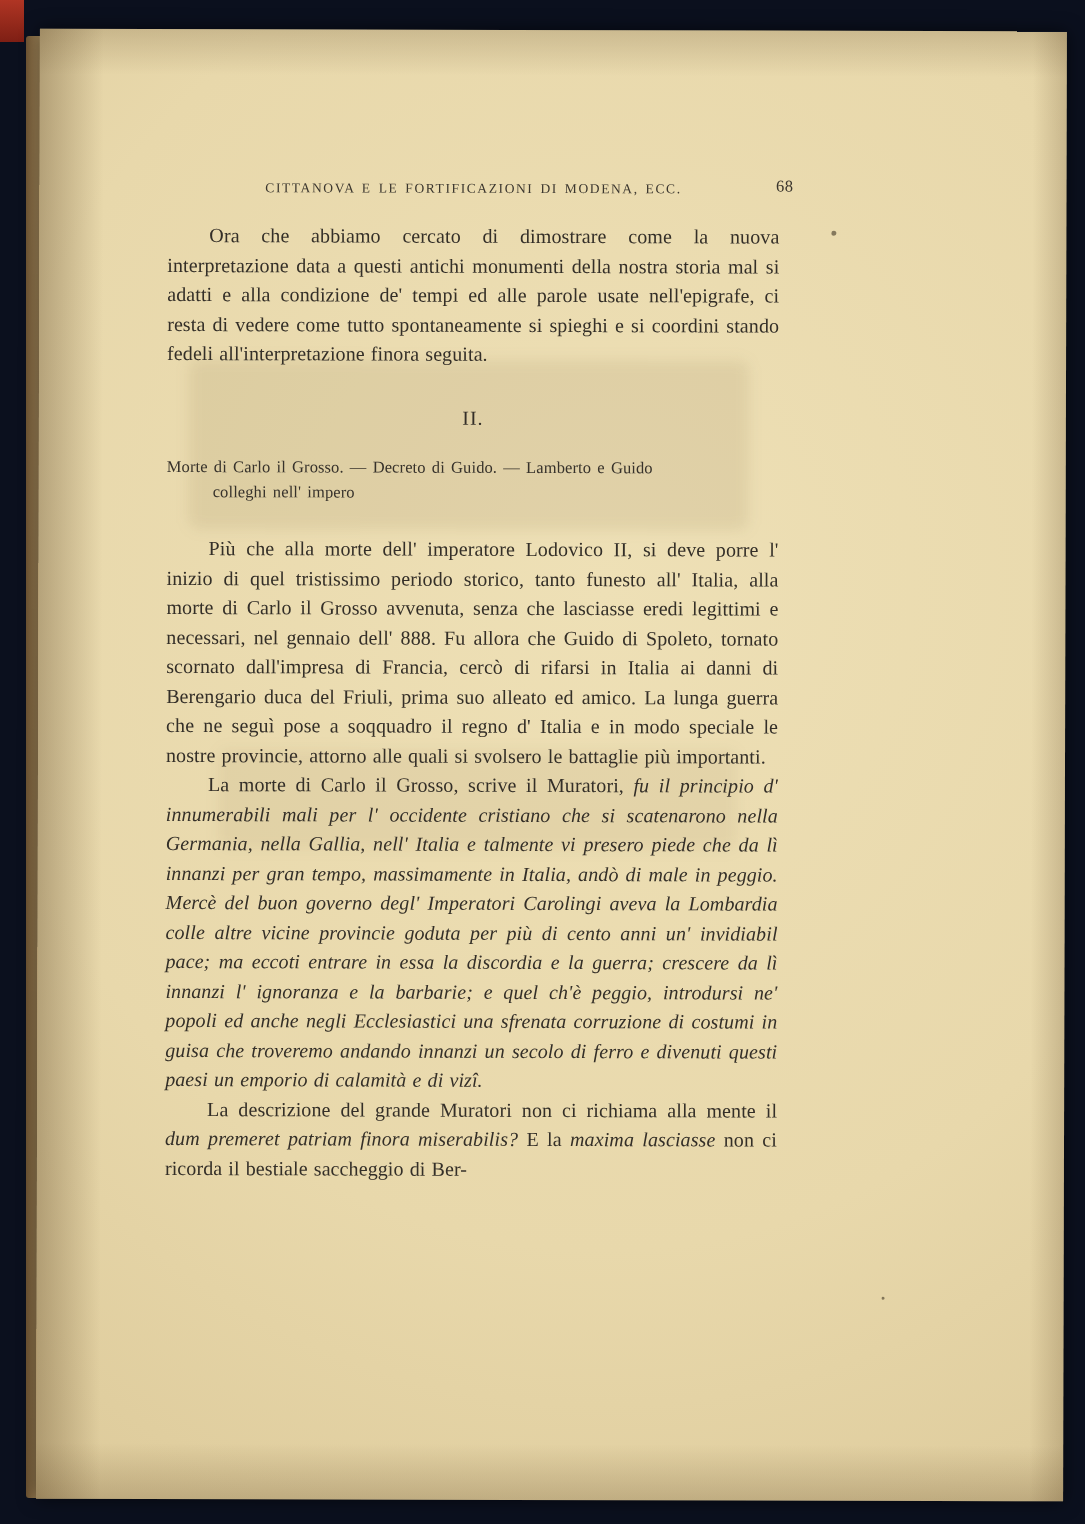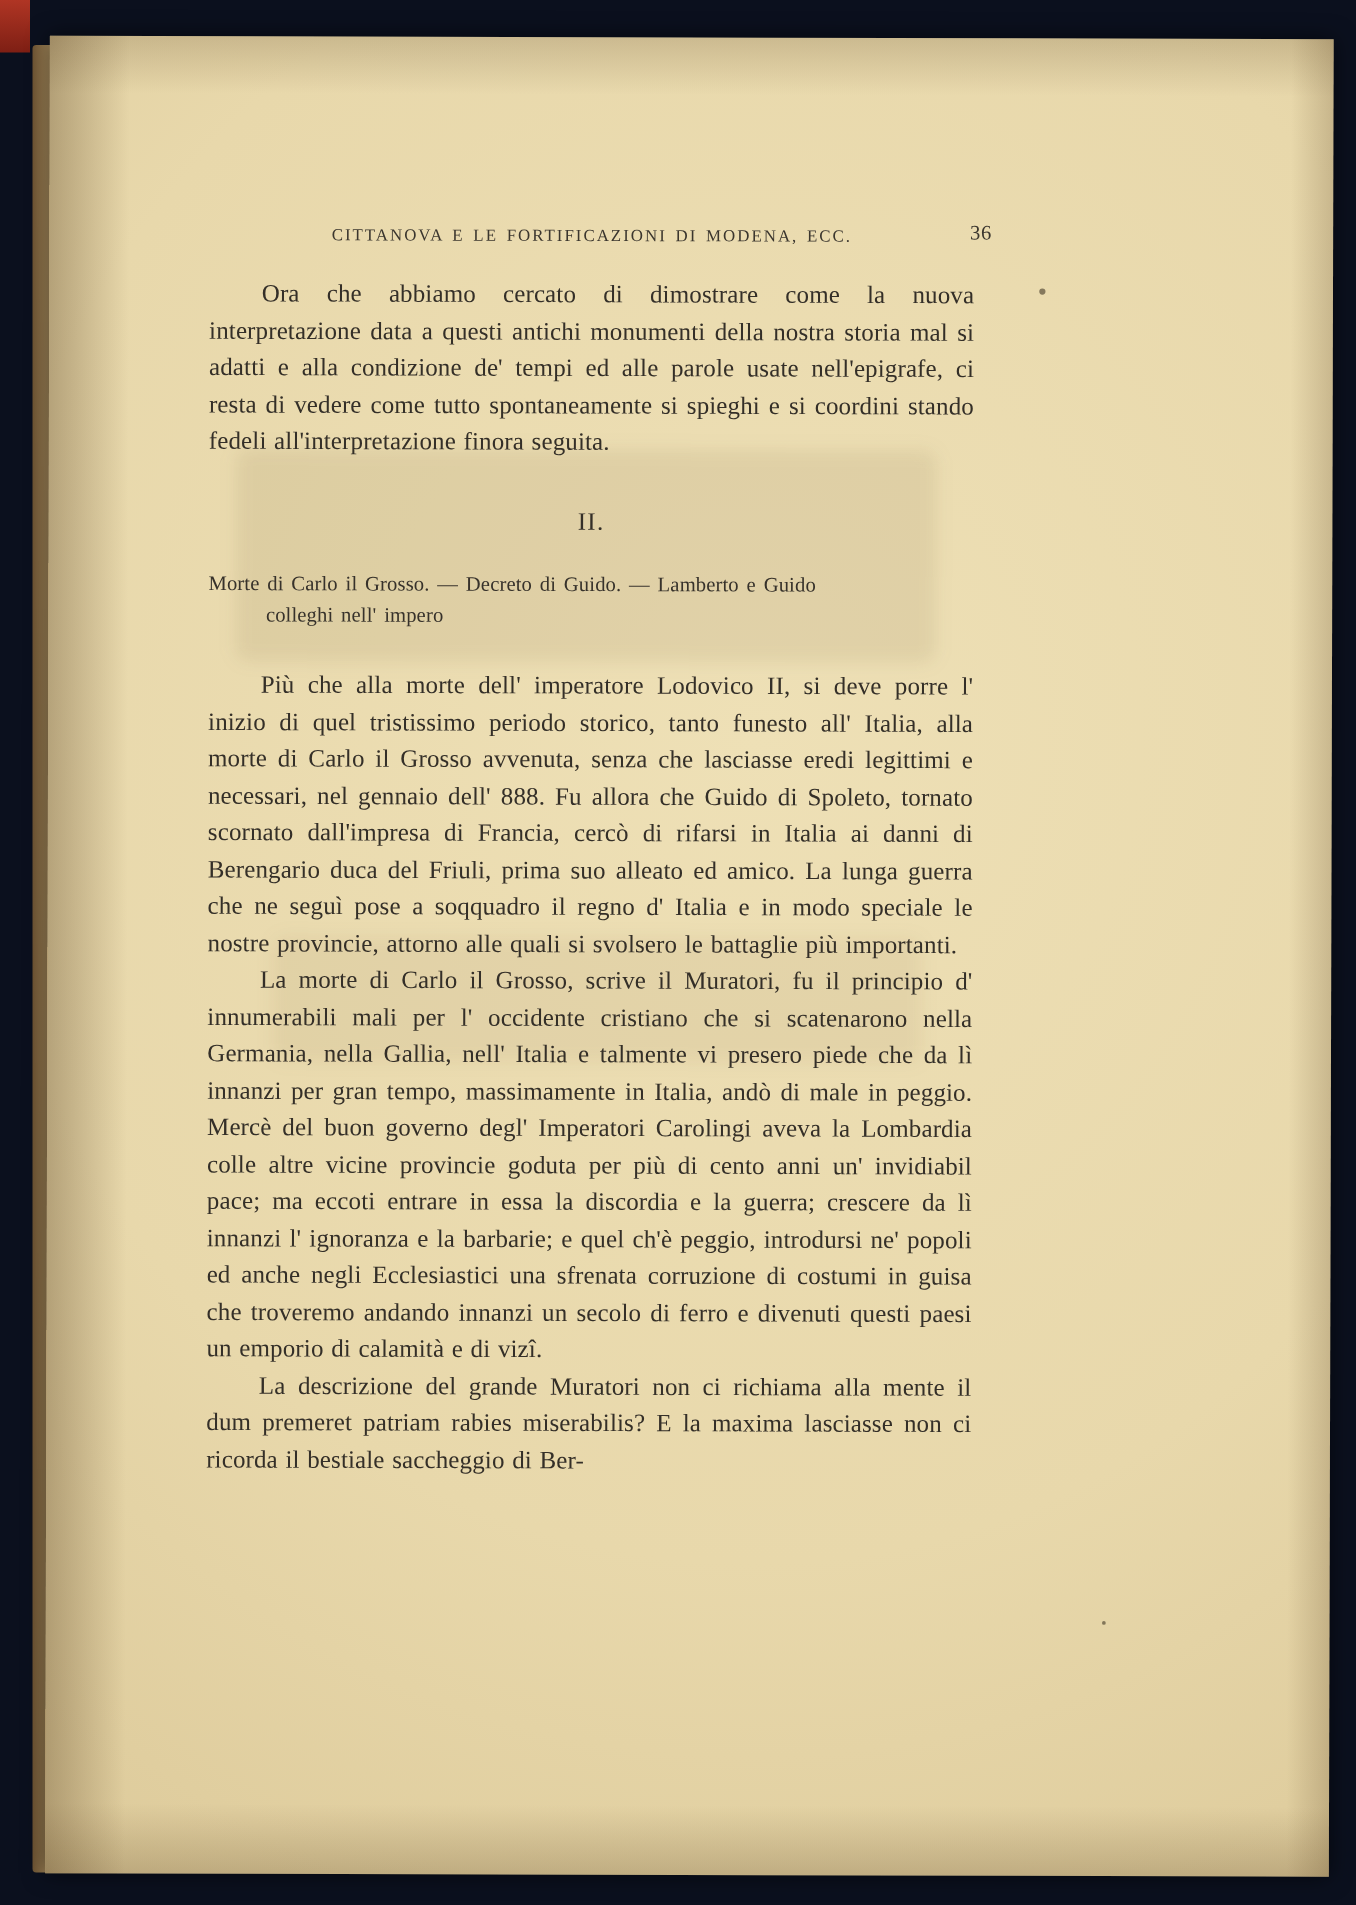--- a/index.html
+++ b/index.html
@@ -48,52 +48,52 @@
   .running{
     position:relative;text-align:center;
     font-size:13.5px;letter-spacing:1.6px;word-spacing:2px;
     color:#3b362e;margin-bottom:24px;line-height:18px;
   }
   .pnum{position:absolute;right:-14px;top:-3px;font-size:16.5px;letter-spacing:.5px}
   .par{margin:0;text-indent:42px}
   .secnum{text-align:center;font-size:20px;margin:34px 0 22px;letter-spacing:1px;text-indent:0}
   .subhead{font-size:16.5px;line-height:25px;text-align:left;margin-bottom:30px;word-spacing:2px;color:#37322b}
   .sh2{padding-left:46px}
-  .it{}
+  .it{font-style:italic}
 </style>
 </head>
 <body>
 
 <div class="scan">
   <div class="cover-red"></div>
   <div class="page-stack"></div>
 
   <div class="page">
     <div class="bleed b1"></div>
     <div class="bleed b2"></div>
     <div class="speck s1"></div>
     <div class="speck s2"></div>
 
     <div class="content">
 
       <header class="running">
         <span class="rtitle">CITTANOVA E LE FORTIFICAZIONI DI MODENA, ECC.</span>
-        <span class="pnum">36</span>
+        <span class="pnum">68</span>
       </header>
 
       <p class="par">Ora che abbiamo cercato di dimostrare come la nuova interpretazione data a questi antichi monumenti della nostra storia mal si adatti e alla condizione de' tempi ed alle parole usate nell'epigrafe, ci resta di vedere come tutto spontaneamente si spieghi e si coordini stando fedeli all'interpretazione finora seguita.</p>
 
       <div class="secnum">II.</div>
 
       <div class="subhead">
         <div class="sh1">Morte di Carlo il Grosso. — Decreto di Guido. — Lamberto e Guido</div>
         <div class="sh2">colleghi nell' impero</div>
       </div>
 
       <p class="par">Più che alla morte dell' imperatore Lodovico II, si deve porre l' inizio di quel tristissimo periodo storico, tanto funesto all' Italia, alla morte di Carlo il Grosso avvenuta, senza che lasciasse eredi legittimi e necessari, nel gennaio dell' 888. Fu allora che Guido di Spoleto, tornato scornato dall'impresa di Francia, cercò di rifarsi in Italia ai danni di Berengario duca del Friuli, prima suo alleato ed amico. La lunga guerra che ne seguì pose a soqquadro il regno d' Italia e in modo speciale le nostre provincie, attorno alle quali si svolsero le battaglie più importanti.</p>
 
       <p class="par"><span>La morte di Carlo il Grosso, scrive il Muratori, </span><span class="it">fu il principio d' innumerabili mali per l' occidente cristiano che si scatenarono nella Germania, nella Gallia, nell' Italia e talmente vi presero piede che da lì innanzi per gran tempo, massimamente in Italia, andò di male in peggio. Mercè del buon governo degl' Imperatori Carolingi aveva la Lombardia colle altre vicine provincie goduta per più di cento anni un' invidiabil pace; ma eccoti entrare in essa la discordia e la guerra; crescere da lì innanzi l' ignoranza e la barbarie; e quel ch'è peggio, introdursi ne' popoli ed anche negli Ecclesiastici una sfrenata corruzione di costumi in guisa che troveremo andando innanzi un secolo di ferro e divenuti questi paesi un emporio di calamità e di vizî.</span></p>
 
-      <p class="par"><span>La descrizione del grande Muratori non ci richiama alla mente il </span><span class="it">dum premeret patriam rabies miserabilis?</span><span> E la </span><span class="it">maxima lasciasse</span><span> non ci ricorda il bestiale saccheggio di Ber-</span></p>
+      <p class="par"><span>La descrizione del grande Muratori non ci richiama alla mente il </span><span class="it">dum premeret patriam finora miserabilis?</span><span> E la </span><span class="it">maxima lasciasse</span><span> non ci ricorda il bestiale saccheggio di Ber-</span></p>
 
     </div>
   </div>
 </div>
 
 </body></html>

